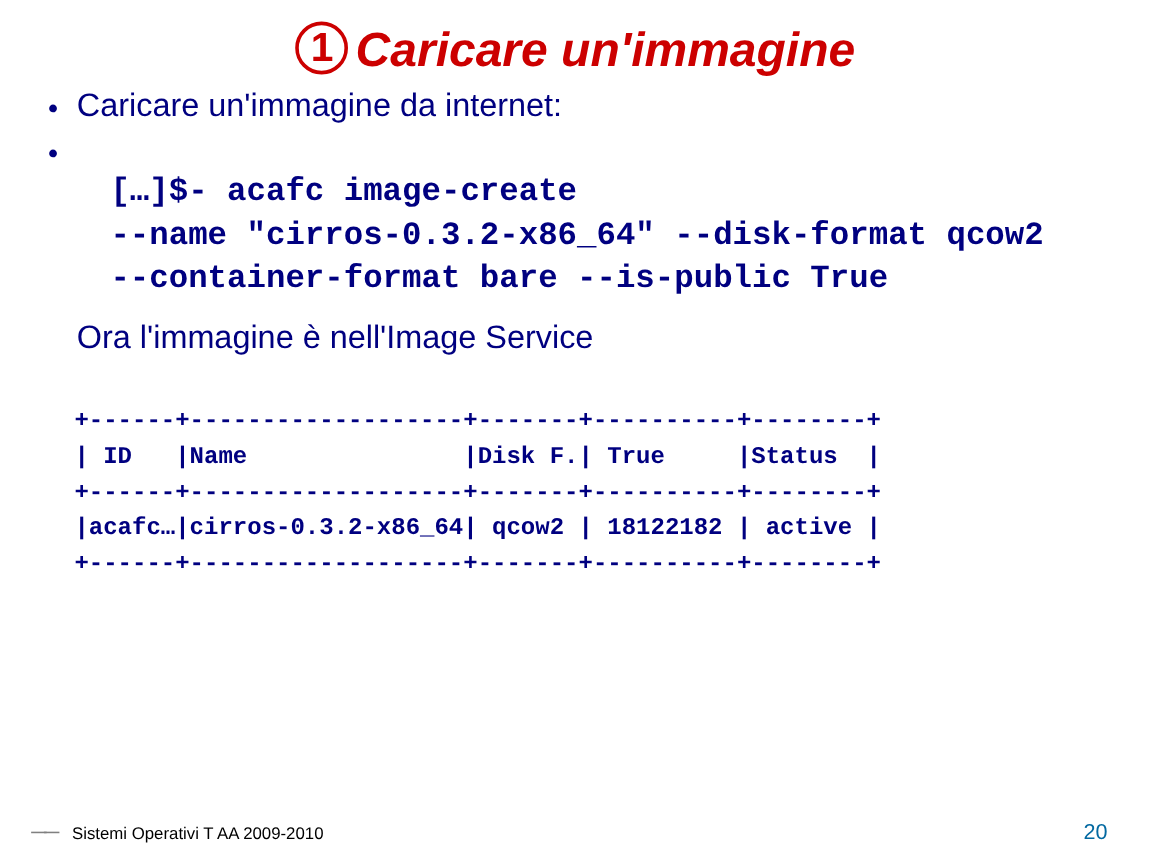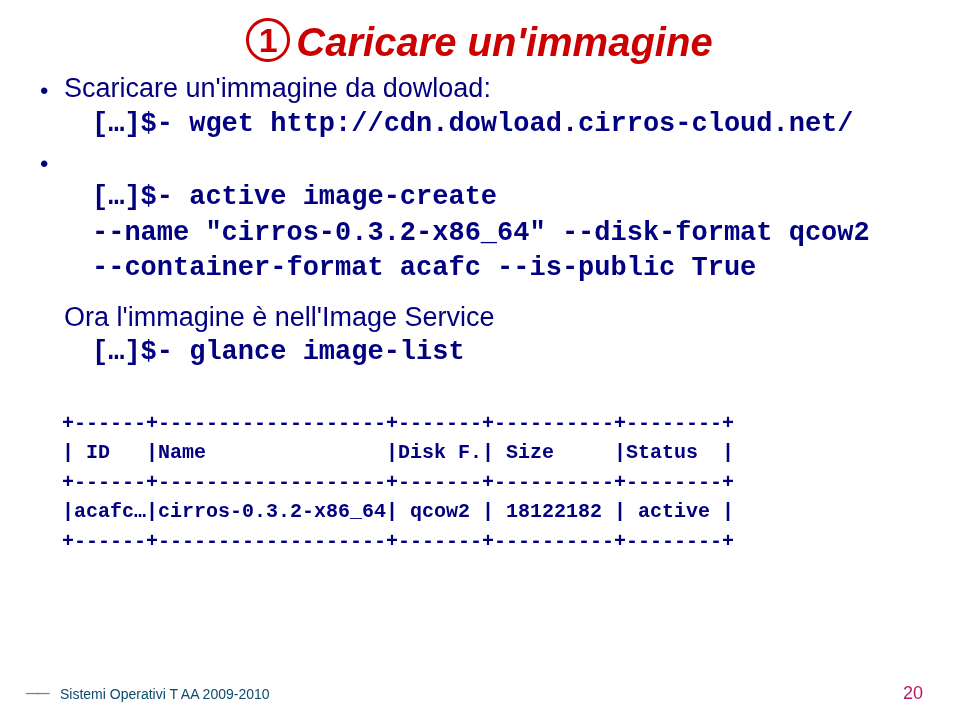--- a/index.html
+++ b/index.html
@@ -87,65 +87,63 @@
     bottom: 10px;
     left: 26px;
     right: 36px;
     display: flex;
     justify-content: space-between;
     align-items: flex-end;
     font-family: Arial, sans-serif;
   }
   .footer-text {
     font-size: 14px;
-    color: #0c4a6e;
+    color: #000000;
   }
   .footer-decor {
     color: #808080;
     font-size: 18px;
     letter-spacing: -2px;
     margin-right: 8px;
   }
   .page-num {
     font-size: 18px;
-    color: #be185d;
+    color: #0369a1;
   }
 </style>
 </head>
 <body>
 
 <div class="slide">
 
   <div class="title-row">
     <span class="title">
       <span class="title-num">1</span><span>Caricare un'immagine</span>
     </span>
   </div>
 
   <div class="content">
 
     <div class="bullet-line">
       <div class="bullet-dot">•</div>
-      <div class="bullet-text">Scaricare un'immagine da dowload:</div>
+      <div class="bullet-text">Caricare un'immagine da internet:</div>
     </div>
-    <div class="code indent1">[…]$- wget http://cdn.dowload.cirros-cloud.net/</div>
 
     <div class="bullet-line">
       <div class="bullet-dot">•</div>
     </div>
-    <div class="code indent1">[…]$- active image-create</div>
+    <div class="code indent1">[…]$- acafc image-create</div>
     <div class="code indent1">--name "cirros-0.3.2-x86_64" --disk-format qcow2</div>
-    <div class="code indent1">--container-format acafc --is-public True</div>
+    <div class="code indent1">--container-format bare --is-public True</div>
 
     <div class="bullet-text" style="padding-left:24px;margin-top:13px;">Ora l'immagine è nell'Image Service</div>
-    <div class="code indent1">[…]$- glance image-list</div>
 
     <div class="table-block">
 <span>+------+-------------------+-------+----------+--------+</span>
-<span>| ID   |Name               |Disk F.| Size     |Status  |</span>
+<span>| ID   |Name               |Disk F.| True     |Status  |</span>
 <span>+------+-------------------+-------+----------+--------+</span>
 <span>|acafc…|cirros-0.3.2-x86_64| qcow2 | 18122182 | active |</span>
 <span>+------+-------------------+-------+----------+--------+</span></div>
 
   </div>
 
   <div class="footer">
     <div>
       <span class="footer-decor">──</span>
       <span class="footer-text">Sistemi Operativi T AA 2009-2010</span>

